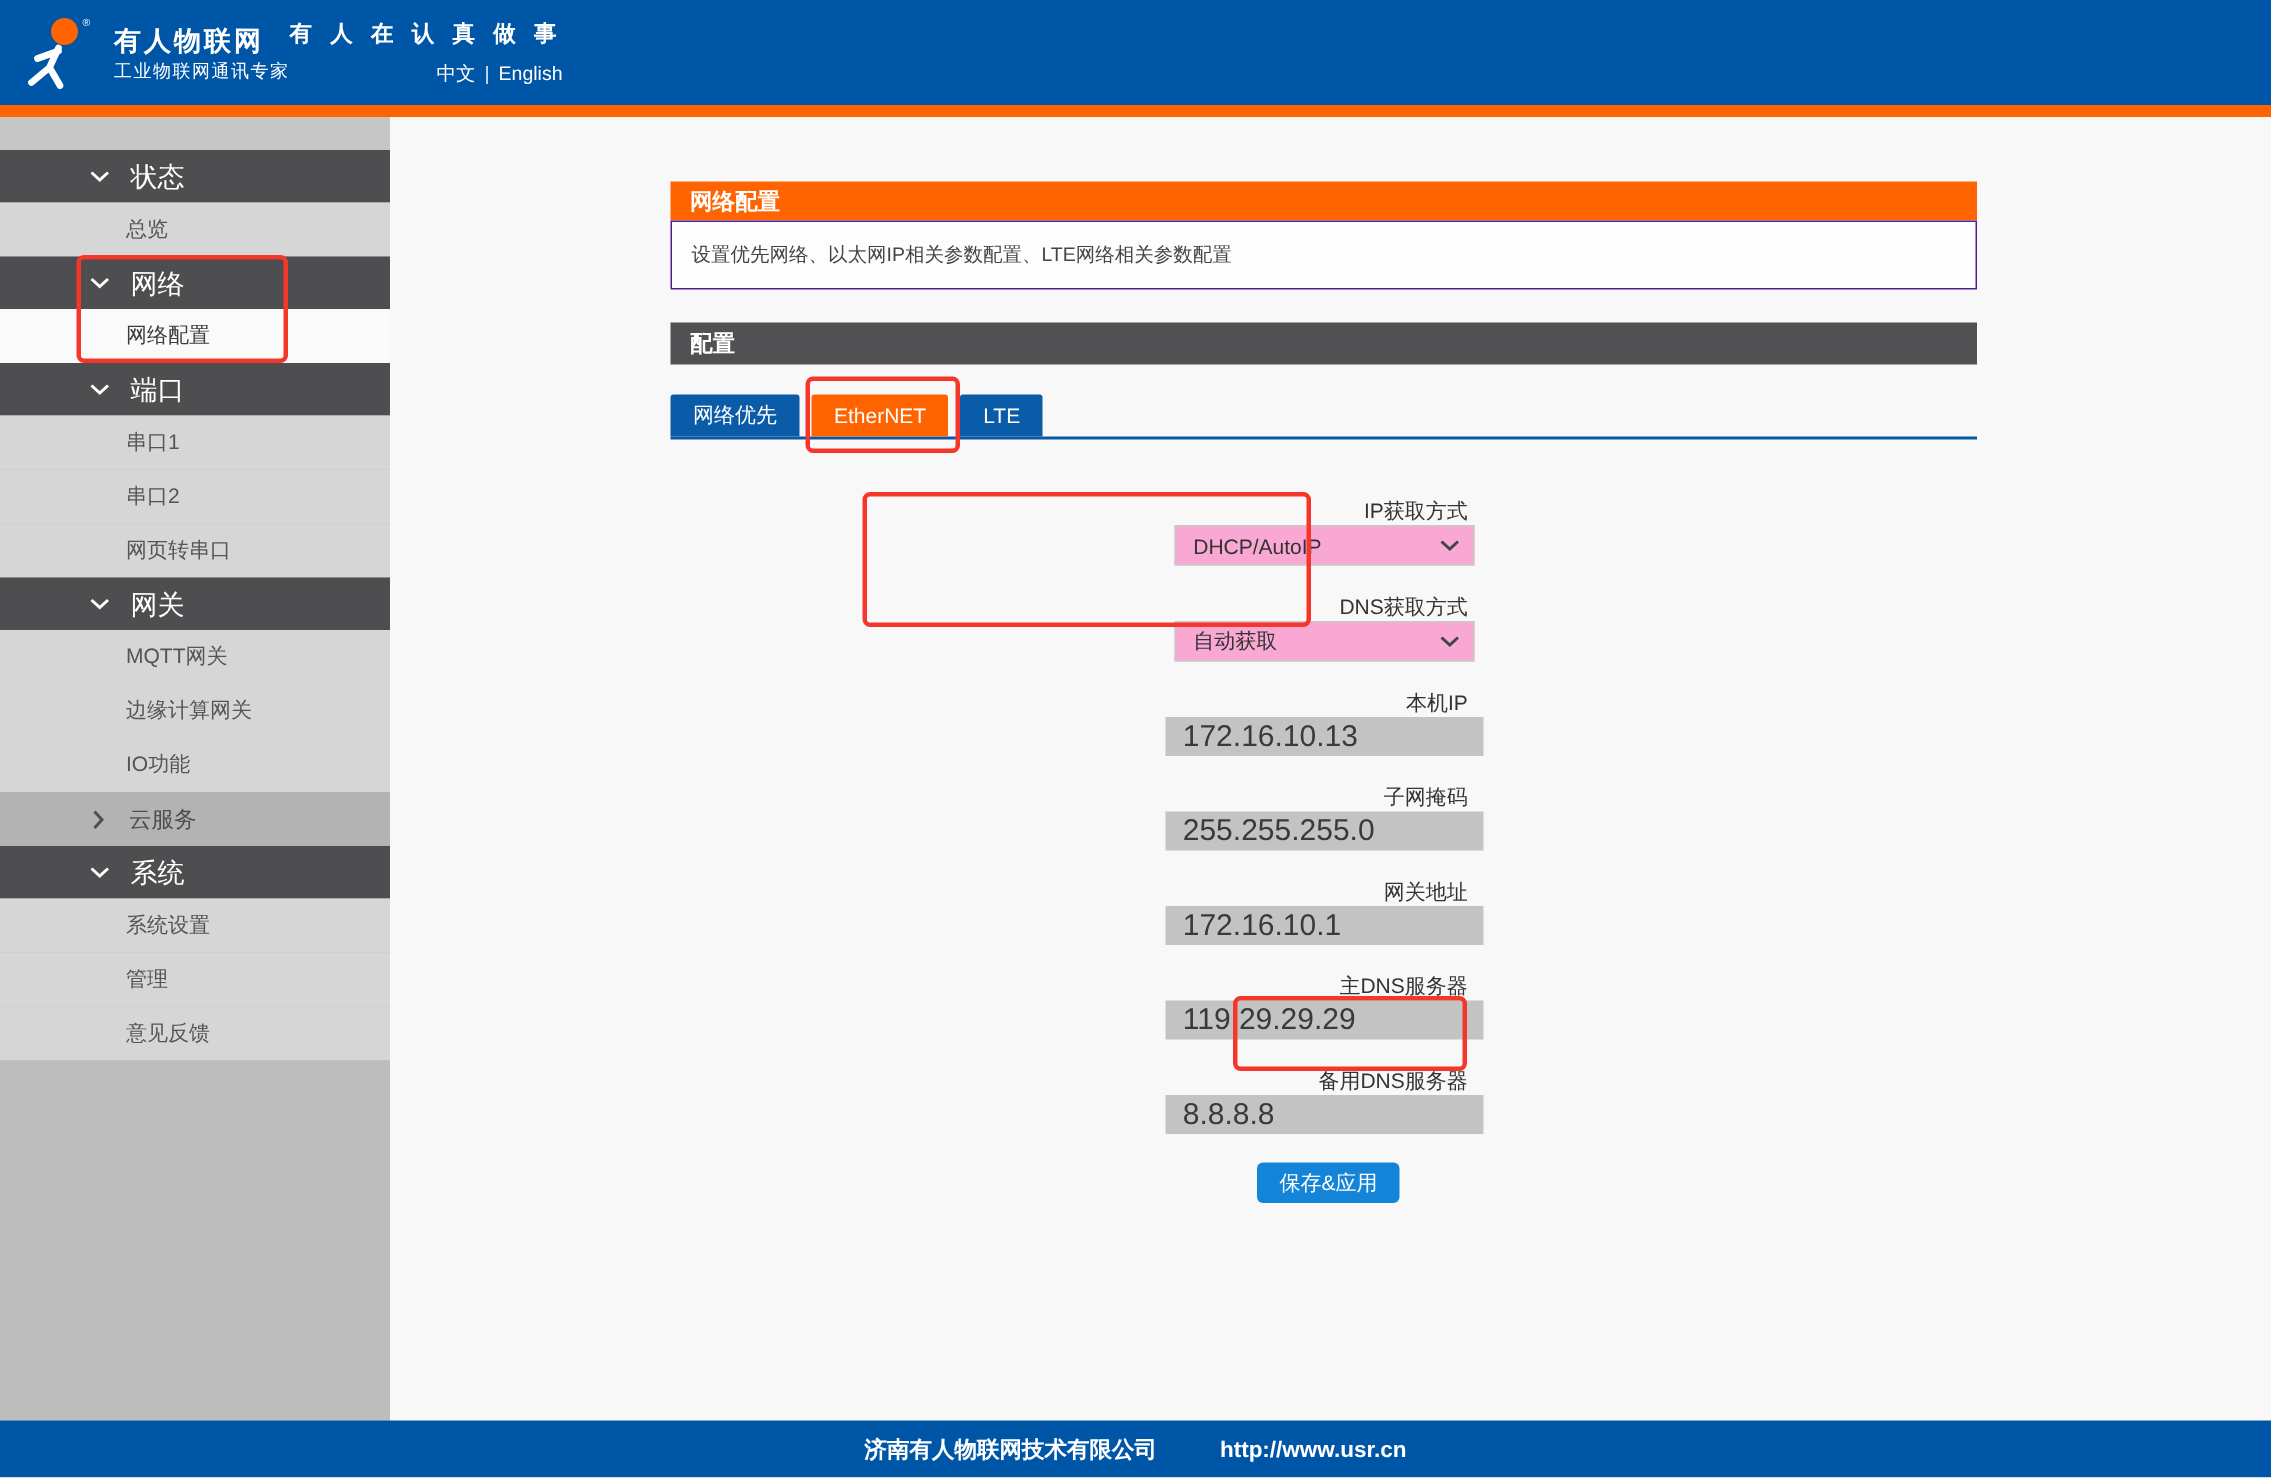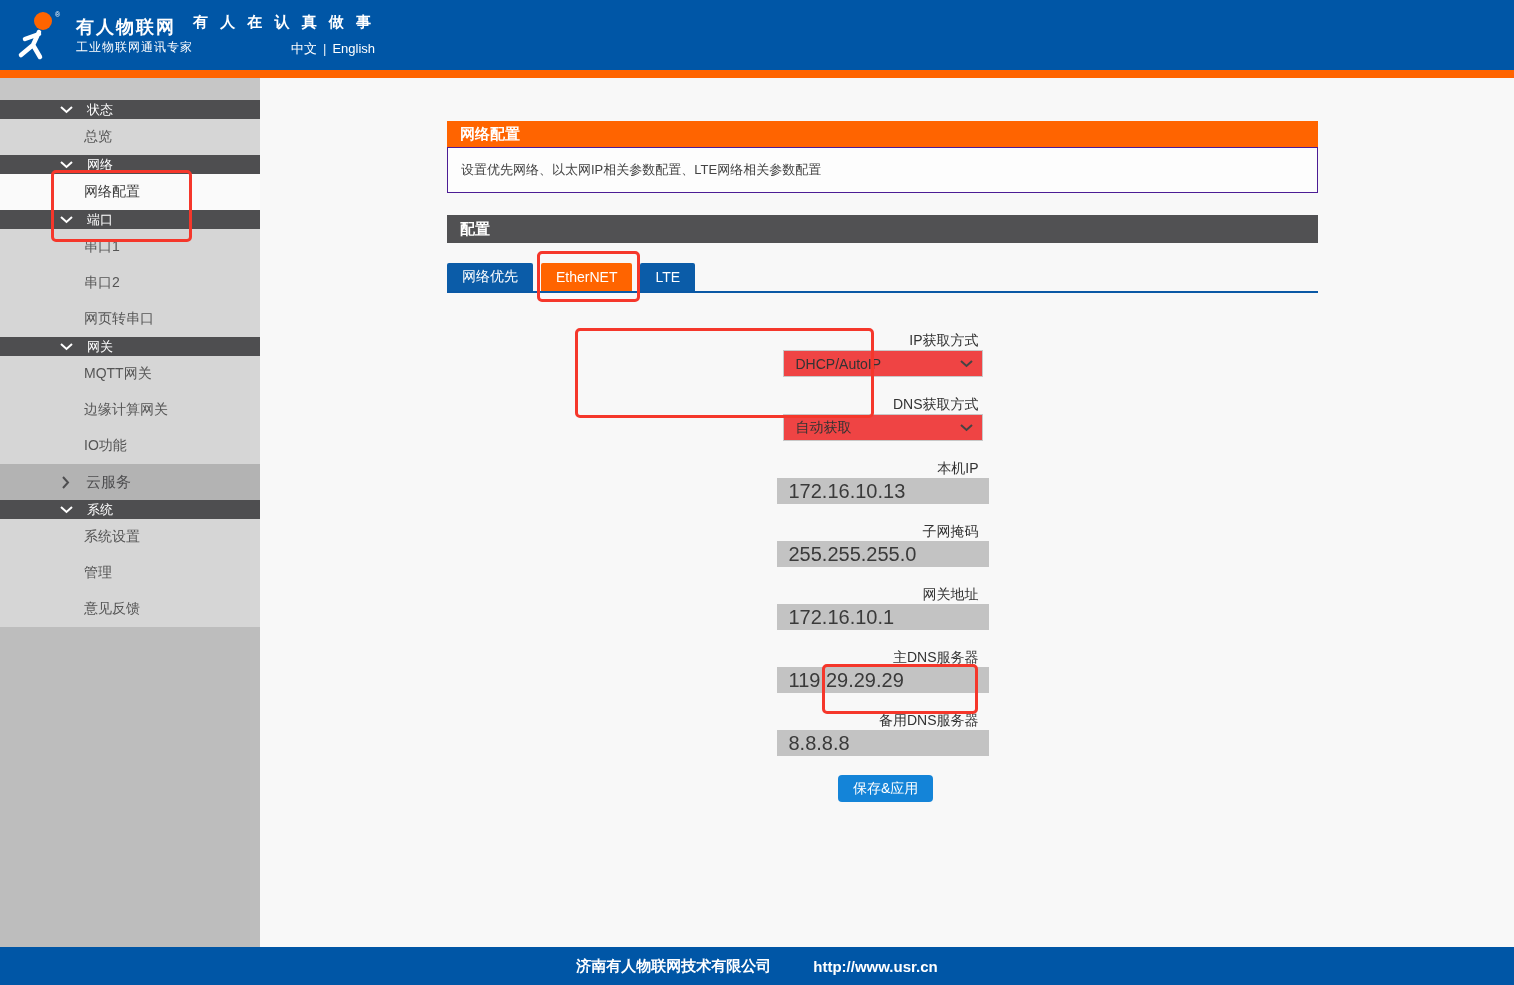--- a/index.html
+++ b/index.html
@@ -17,42 +17,42 @@
   .top-right { display:flex; flex-direction:column; align-items:flex-end; padding-right:22px; color:#fff; }
   .slogan { font-size:15px; font-weight:bold; letter-spacing:4px; margin-bottom:8px; }
   .lang-row { font-size:13px; }
   .lang-row span { cursor:pointer; }
   .lang-divider { margin:0 6px; opacity:.9; }
   .orange-stripe { position:absolute; left:0; top:70px; width:1514px; height:8px; background:#ff6400; }
 
   
   .sidebar { position:absolute; left:0; top:78px; width:260px; height:869px; background:#bdbdbd; display:flex; flex-direction:column; }
   .side-strip { height:22px; background:#c6c6c6; }
-  .nav-header { height:19px; background:#4e4e50; color:#fff; display:flex; align-items:center; font-size:13px; cursor:pointer; }
+  .nav-header { height:35px; background:#4e4e50; color:#fff; display:flex; align-items:center; font-size:18px; cursor:pointer; }
   .nav-header .chev { margin-left:60px; margin-right:14px; }
   .nav-item { height:36px; background:#d6d6d6; color:#555; display:flex; align-items:center; font-size:14px; padding-left:84px; cursor:pointer; }
   .nav-item.selected { background:#fafafa; color:#3c3c3c; }
   .nav-collapsed { height:36px; background:#b3b3b3; color:#4e4e50; display:flex; align-items:center; font-size:15px; cursor:pointer; }
   .nav-collapsed .chev { margin-left:62px; margin-right:16px; }
   .side-filler { flex:1; background:#bdbdbd; }
 
   
   .content { position:absolute; left:260px; top:78px; width:1254px; height:869px; background:#f8f8f8; }
   .main-col { position:absolute; left:187px; top:0; width:871px; }
   .title-bar { margin-top:43px; height:26px; background:#ff6400; color:#fff; font-size:15px; font-weight:bold; display:flex; align-items:center; padding-left:13px; }
   .desc-box { height:46px; border:1px solid #4c1d95; background:#fdfdfd; display:flex; align-items:center; padding-left:13px; font-size:13px; color:#444; }
   .section-bar { margin-top:22px; height:28px; background:#515153; color:#fff; font-size:15px; font-weight:bold; display:flex; align-items:center; padding-left:13px; }
   .tabs-row { margin-top:20px; height:30px; border-bottom:2px solid #0a58a5; display:flex; align-items:flex-end; }
   .tab { height:28px; display:inline-flex; align-items:center; justify-content:center; padding:0 15px; margin-right:8px; background:#0b5ca8; color:#fff; font-size:14px; border-radius:2px 2px 0 0; cursor:pointer; }
   .tab.active { background:#ff6400; }
 
   .form { margin-top:39px; }
   .form-row { display:flex; align-items:center; margin-bottom:19px;flex-direction:column; }
   .form-label { width:211px; text-align:right; font-size:14px; color:#333; margin-right:19px; }
-  .select-box { width:200px; height:27px; background:#ef4444; border:1px solid #c8c8c8; display:flex; align-items:center; justify-content:space-between; padding:0 9px 0 12px; font-size:14px; color:#333; cursor:pointer; }
+  .select-box { width:200px; height:27px; background:#f9a8d4; border:1px solid #c8c8c8; display:flex; align-items:center; justify-content:space-between; padding:0 9px 0 12px; font-size:14px; color:#333; cursor:pointer; }
   .text-input { width:212px; height:26px; background:#c3c3c3; border:none; font-family:"Liberation Sans","DejaVu Sans",sans-serif; font-size:20px; color:#3a3a3a; padding-left:12px; }
   .save-row { margin-left:391px; }
   .save-btn { height:27px; padding:0 15px; background:#1484d8; border:none; border-radius:4px; color:#fff; font-size:14px; font-family:"Liberation Sans","DejaVu Sans",sans-serif; cursor:pointer; }
 
   
   .footer { position:absolute; left:0; top:947px; width:1514px; height:38px; background:#0056a6; display:flex; align-items:center; justify-content:center; gap:42px; color:#fff; font-size:15px; font-weight:bold; }
   .footer a { color:#fff; text-decoration:none; }
 
   
   .annot { position:absolute; border:3px solid #f5372b; border-radius:5px; pointer-events:none; }

